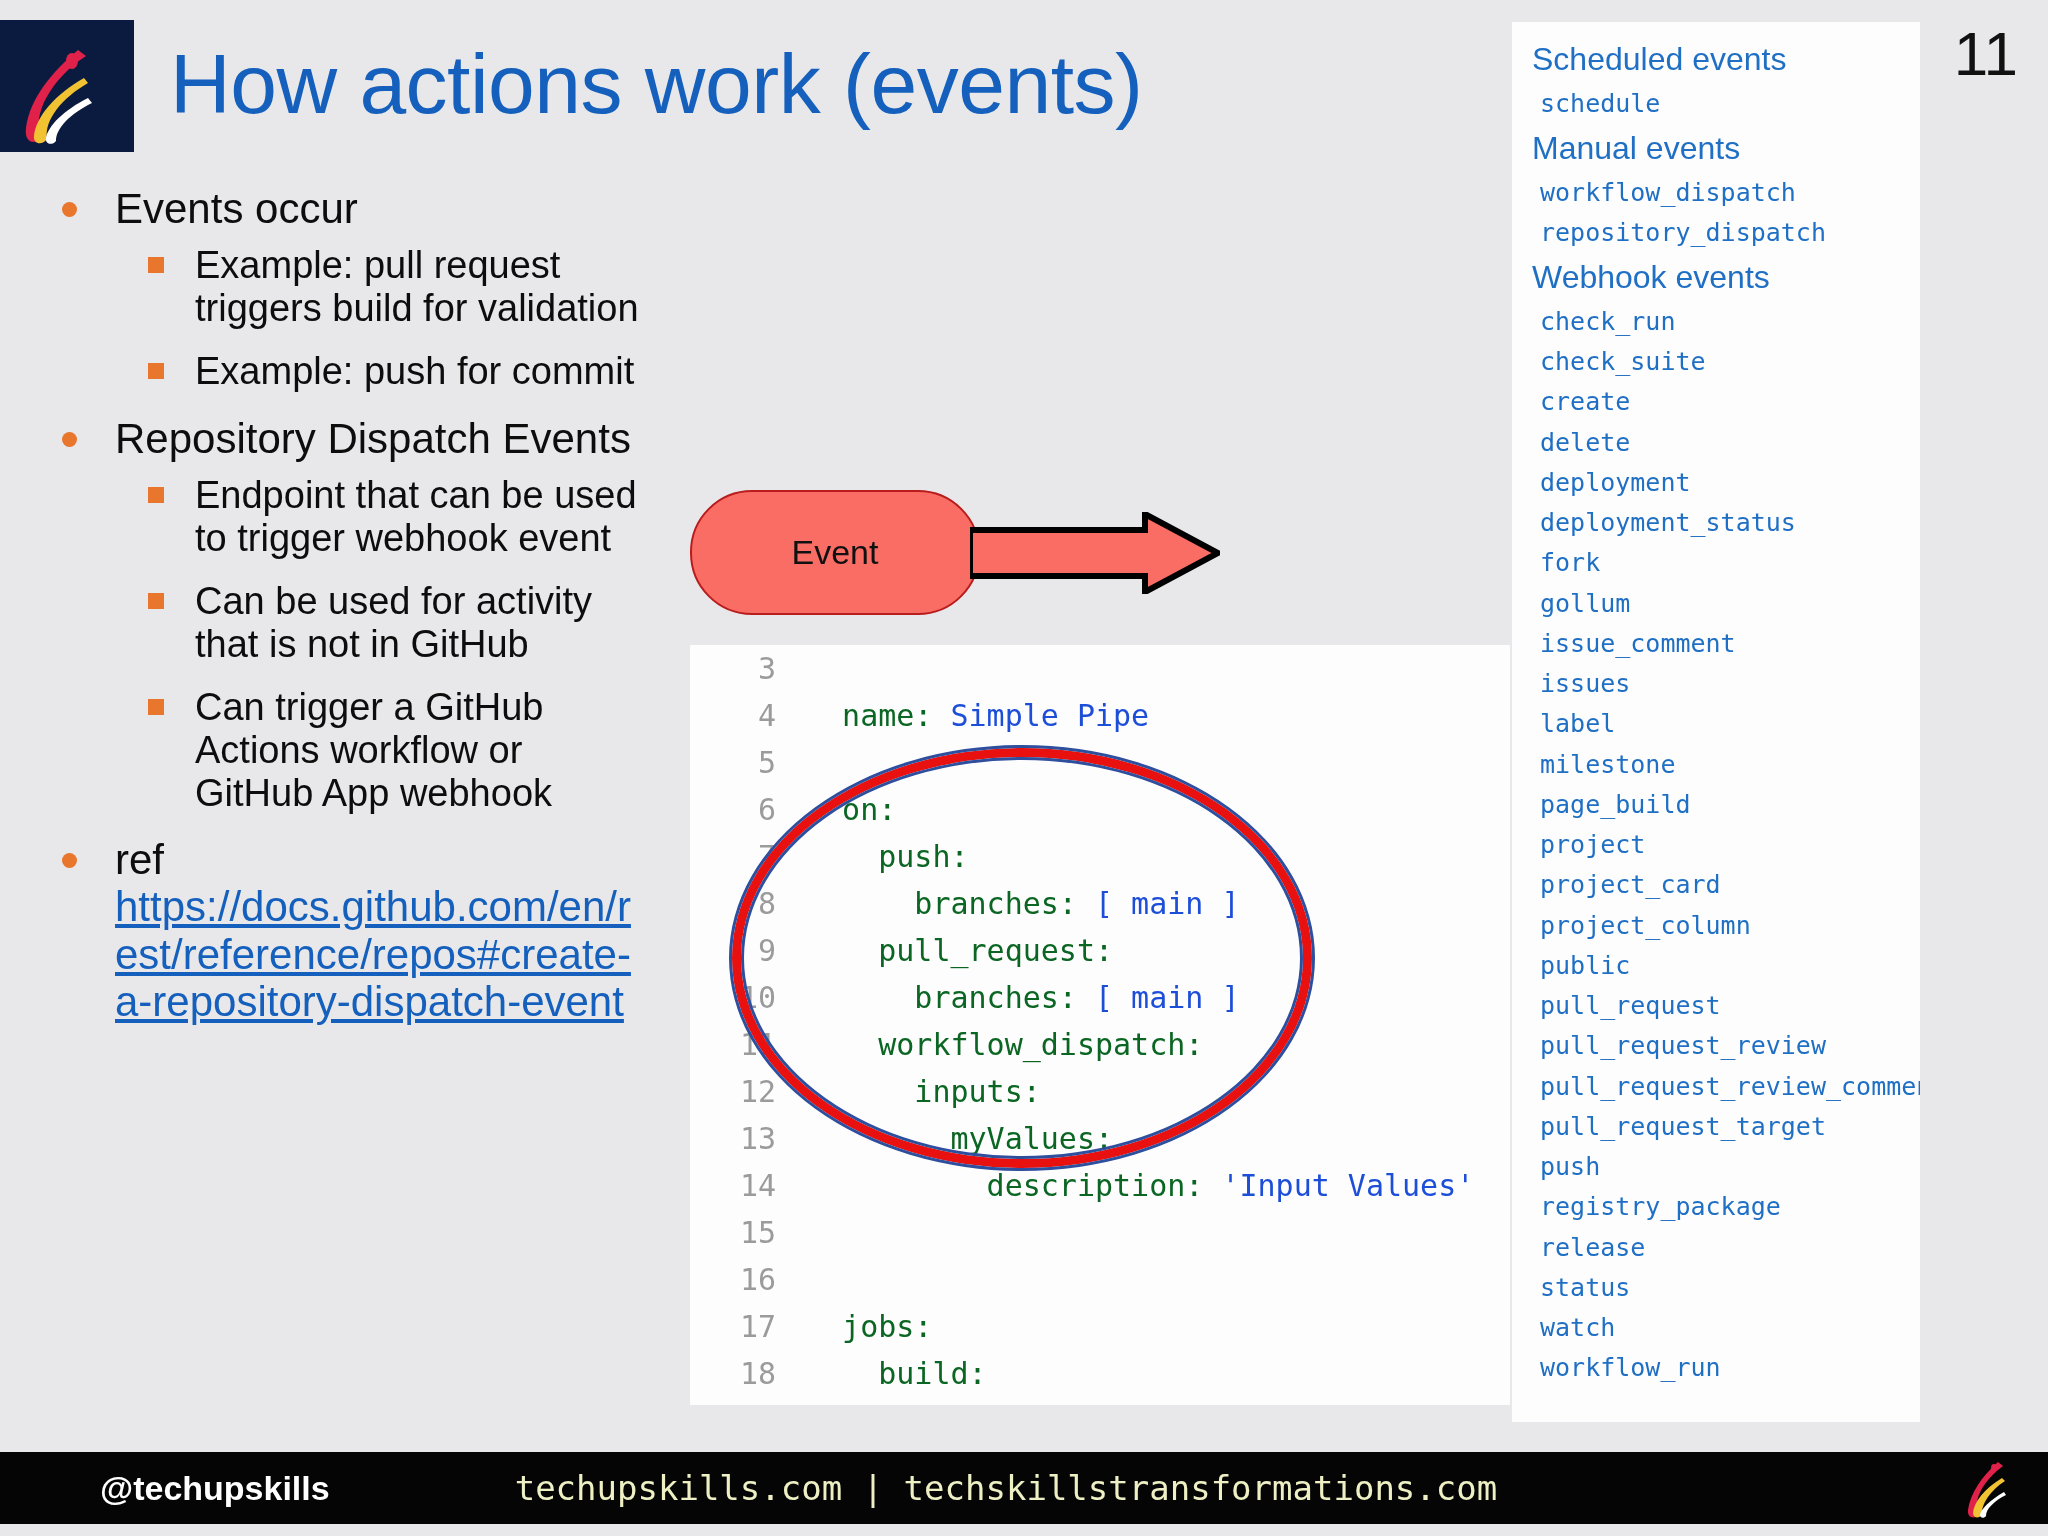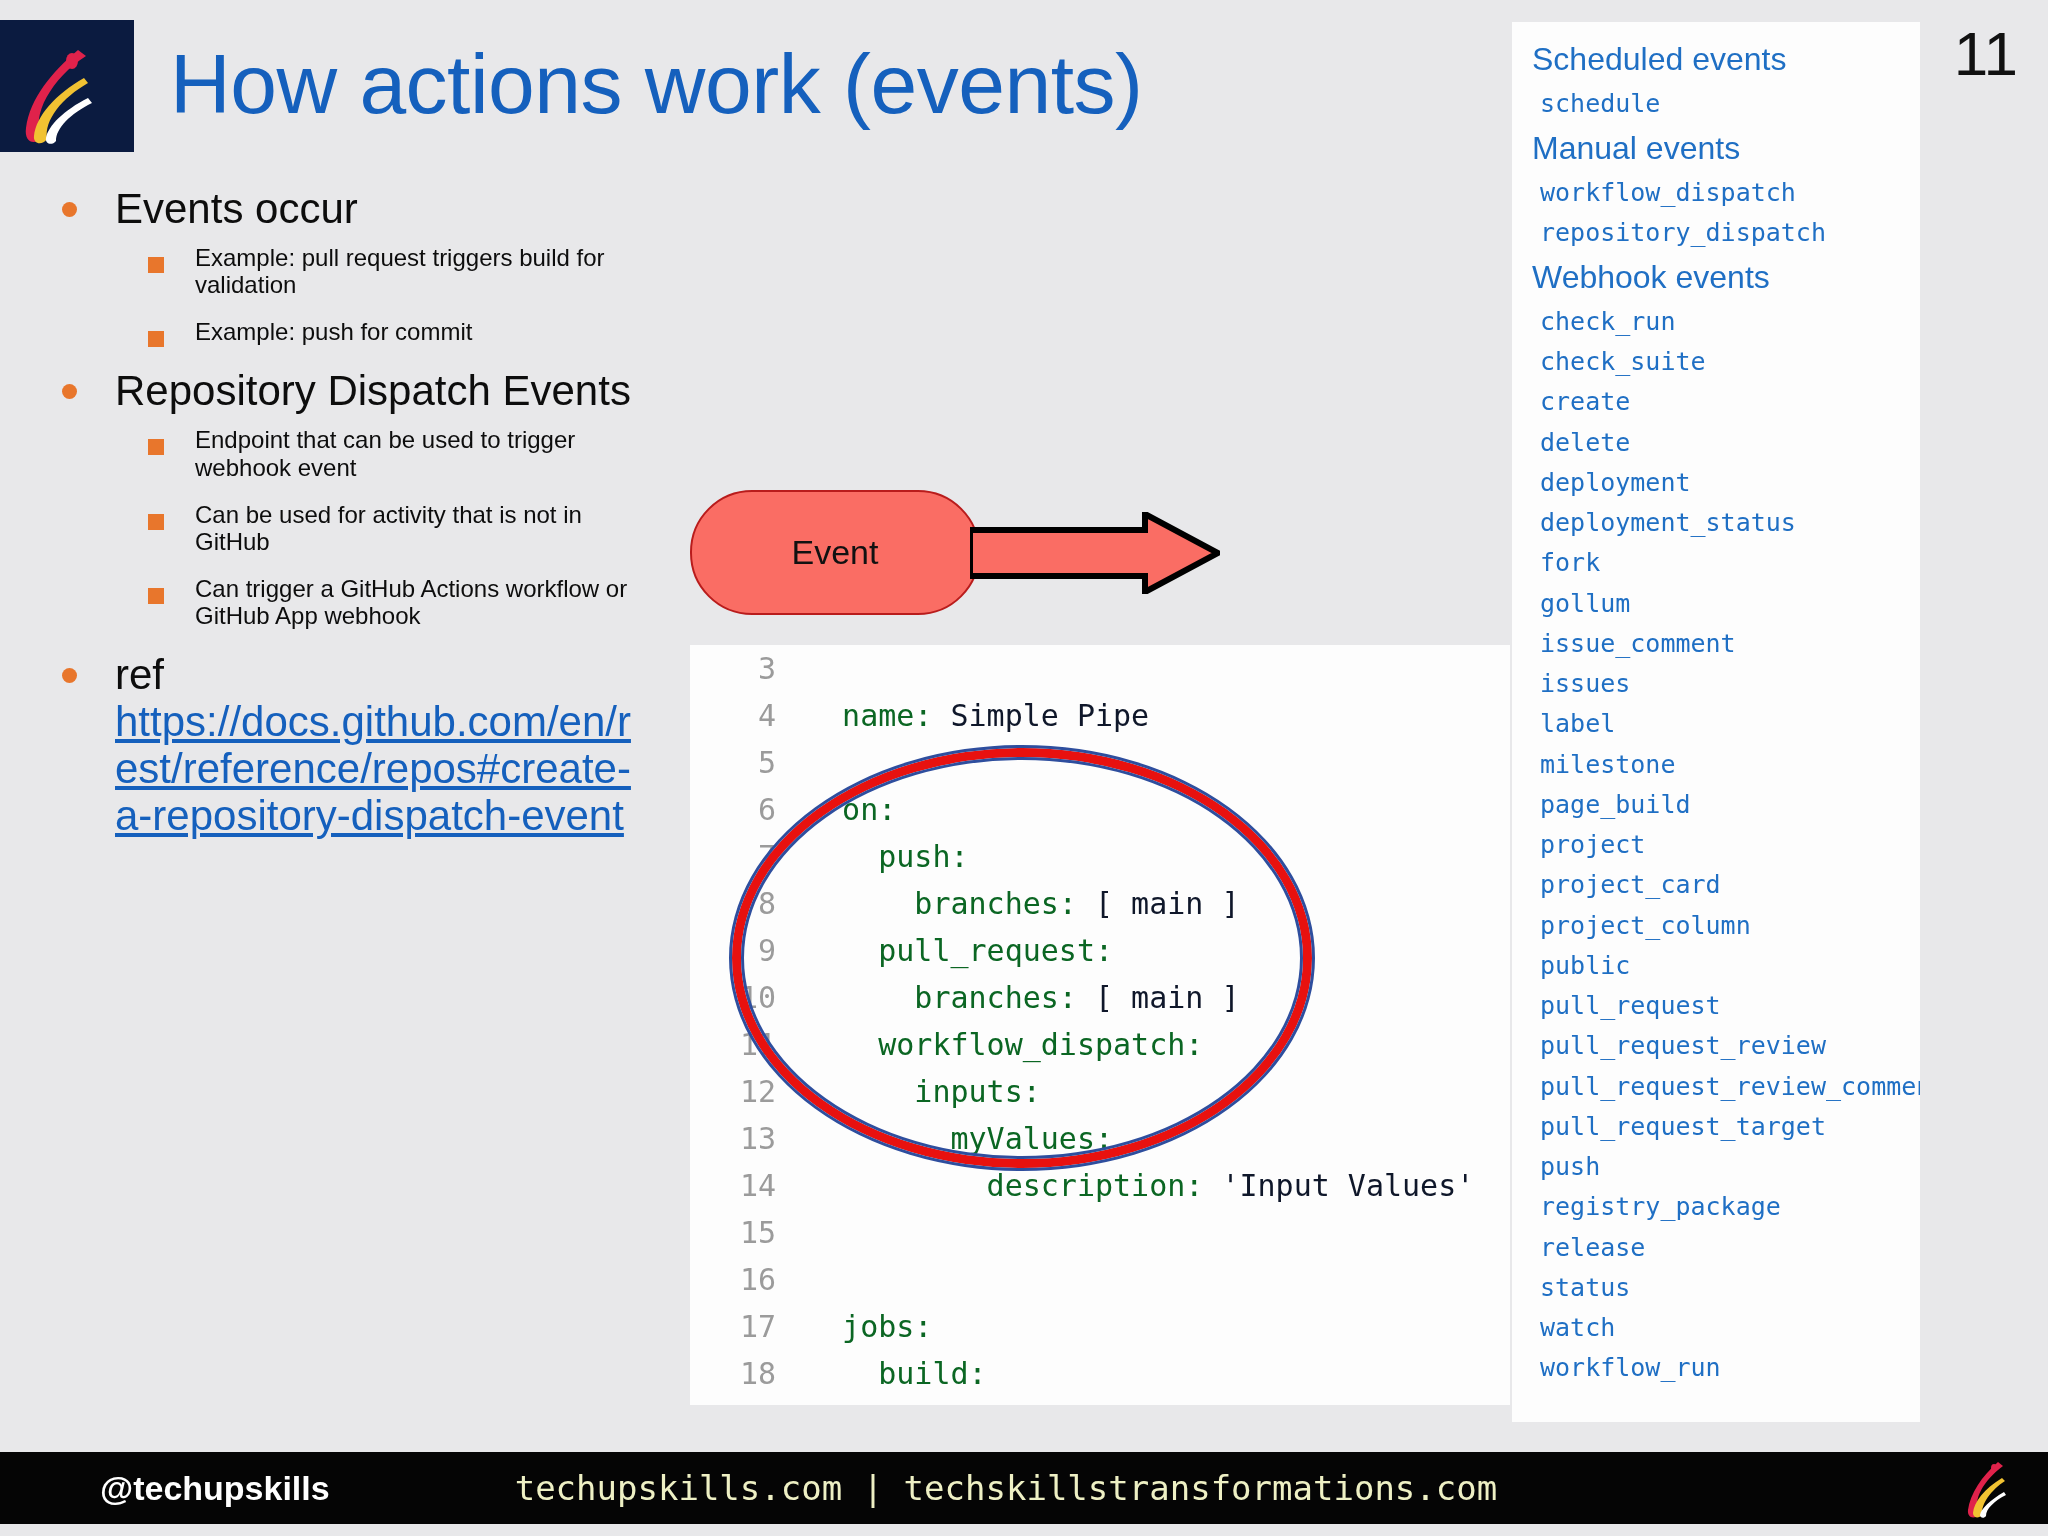--- a/index.html
+++ b/index.html
@@ -67,21 +67,21 @@
     position: absolute;
     left: 22px; top: 17px;
     width: 15px; height: 15px;
     border-radius: 50%;
     background: #e8762c;
   }
   .lvl2-group { margin: 10px 0 22px 0; }
   .lvl2 {
     position: relative;
     padding-left: 155px;
-    font-size: 24px;
+    font-size: 38px;
     line-height: 1.13;
     color: #0d0d0d;
     margin-bottom: 20px;
   }
   .lvl2 > .sq {
     position: absolute;
     left: 108px; top: 13px;
     width: 16px; height: 16px;
     background: #e8762c;
   }
@@ -135,21 +135,21 @@
     font-size: 30px;
   }
   .ln {
     width: 86px;
     text-align: right;
     padding-right: 30px;
     color: #9b9b9b;
     flex: 0 0 auto;
   }
   .ct { white-space: pre; color: #0b6623; }
-  .ct .v { color: #0f172a; text-align: center; }
+  .ct .v { color: #1d4ed8; text-align: center; }
 
   .ellipse {
     position: absolute;
     left: 732px; top: 748px;
     width: 580px; height: 420px;
     border: 9px solid #e8110f;
     border-radius: 50%;
     box-sizing: border-box;
     outline: 3px solid #2e4e9e;
     outline-offset: -12px;

